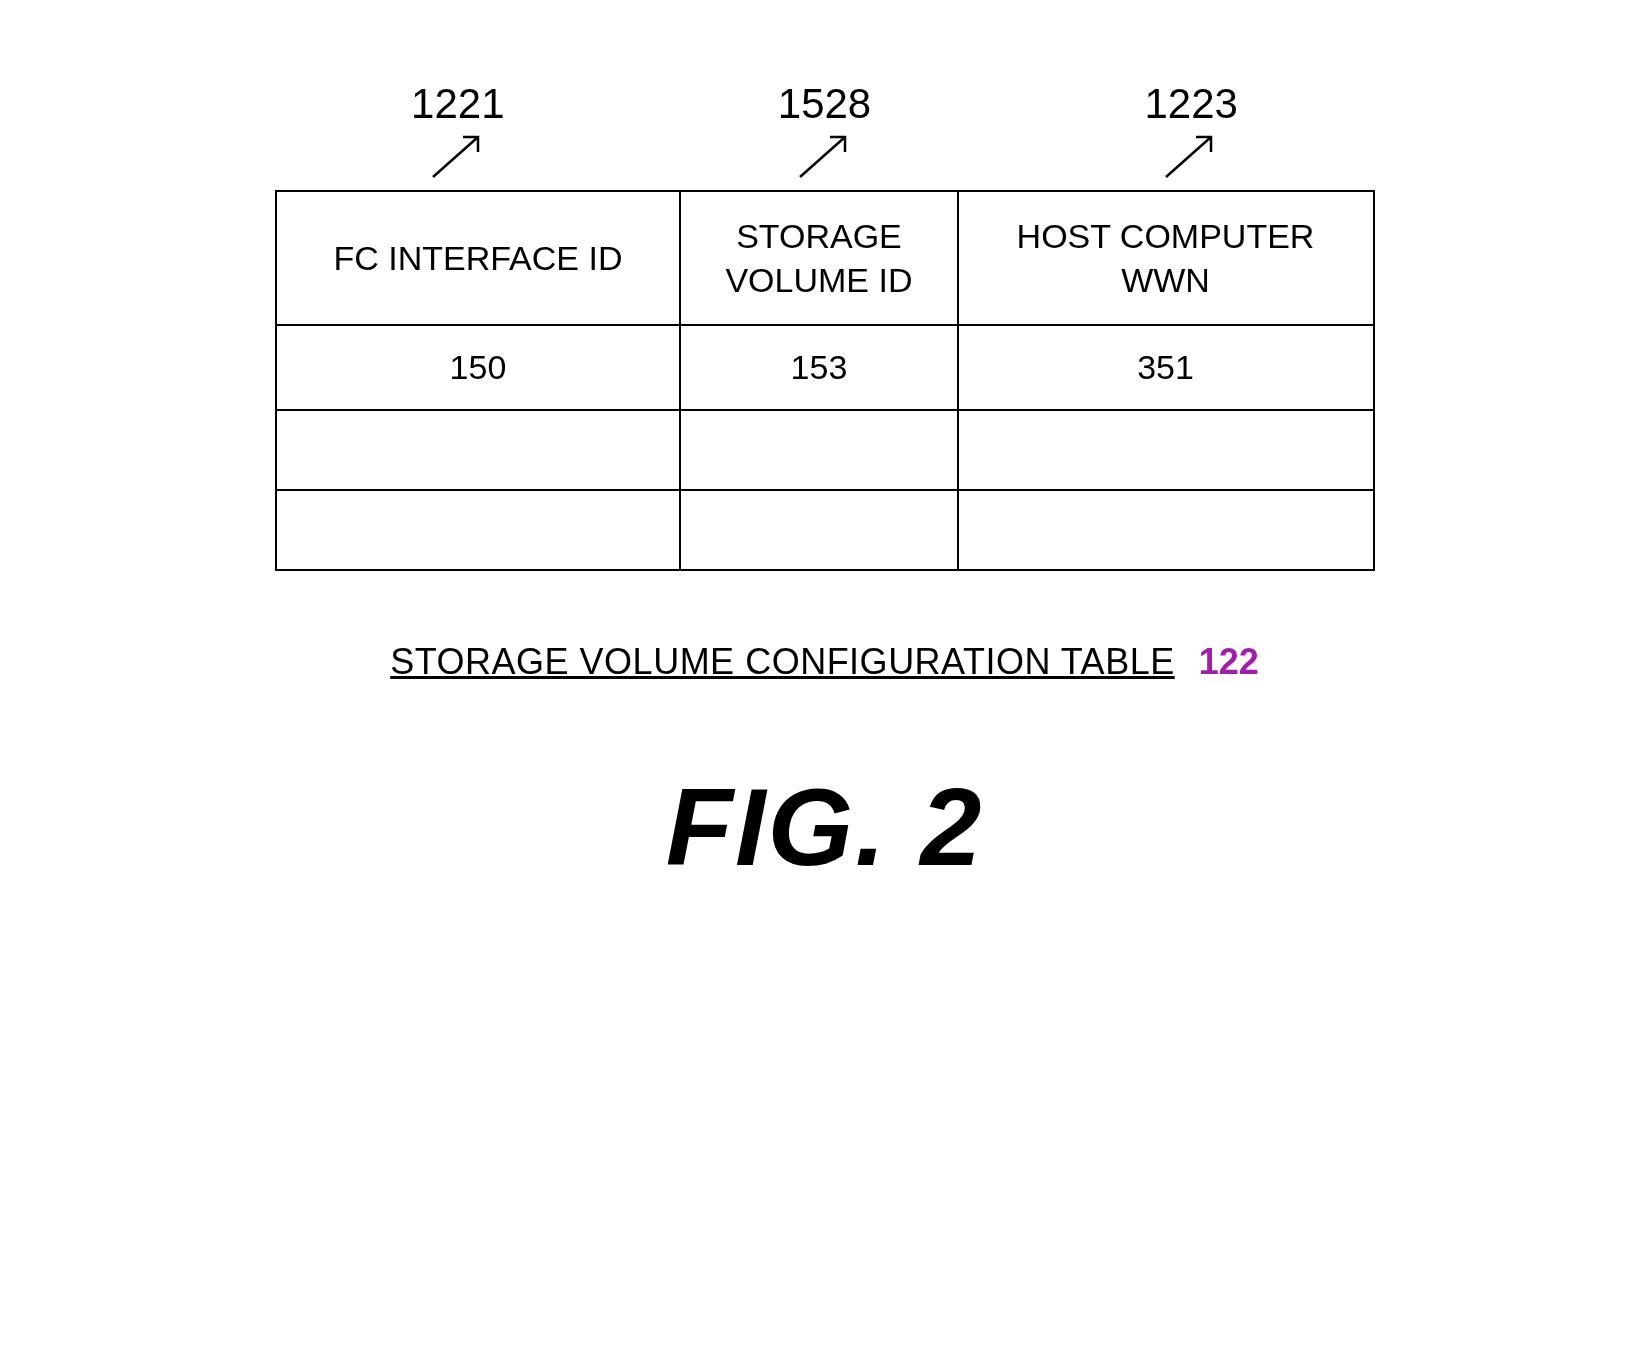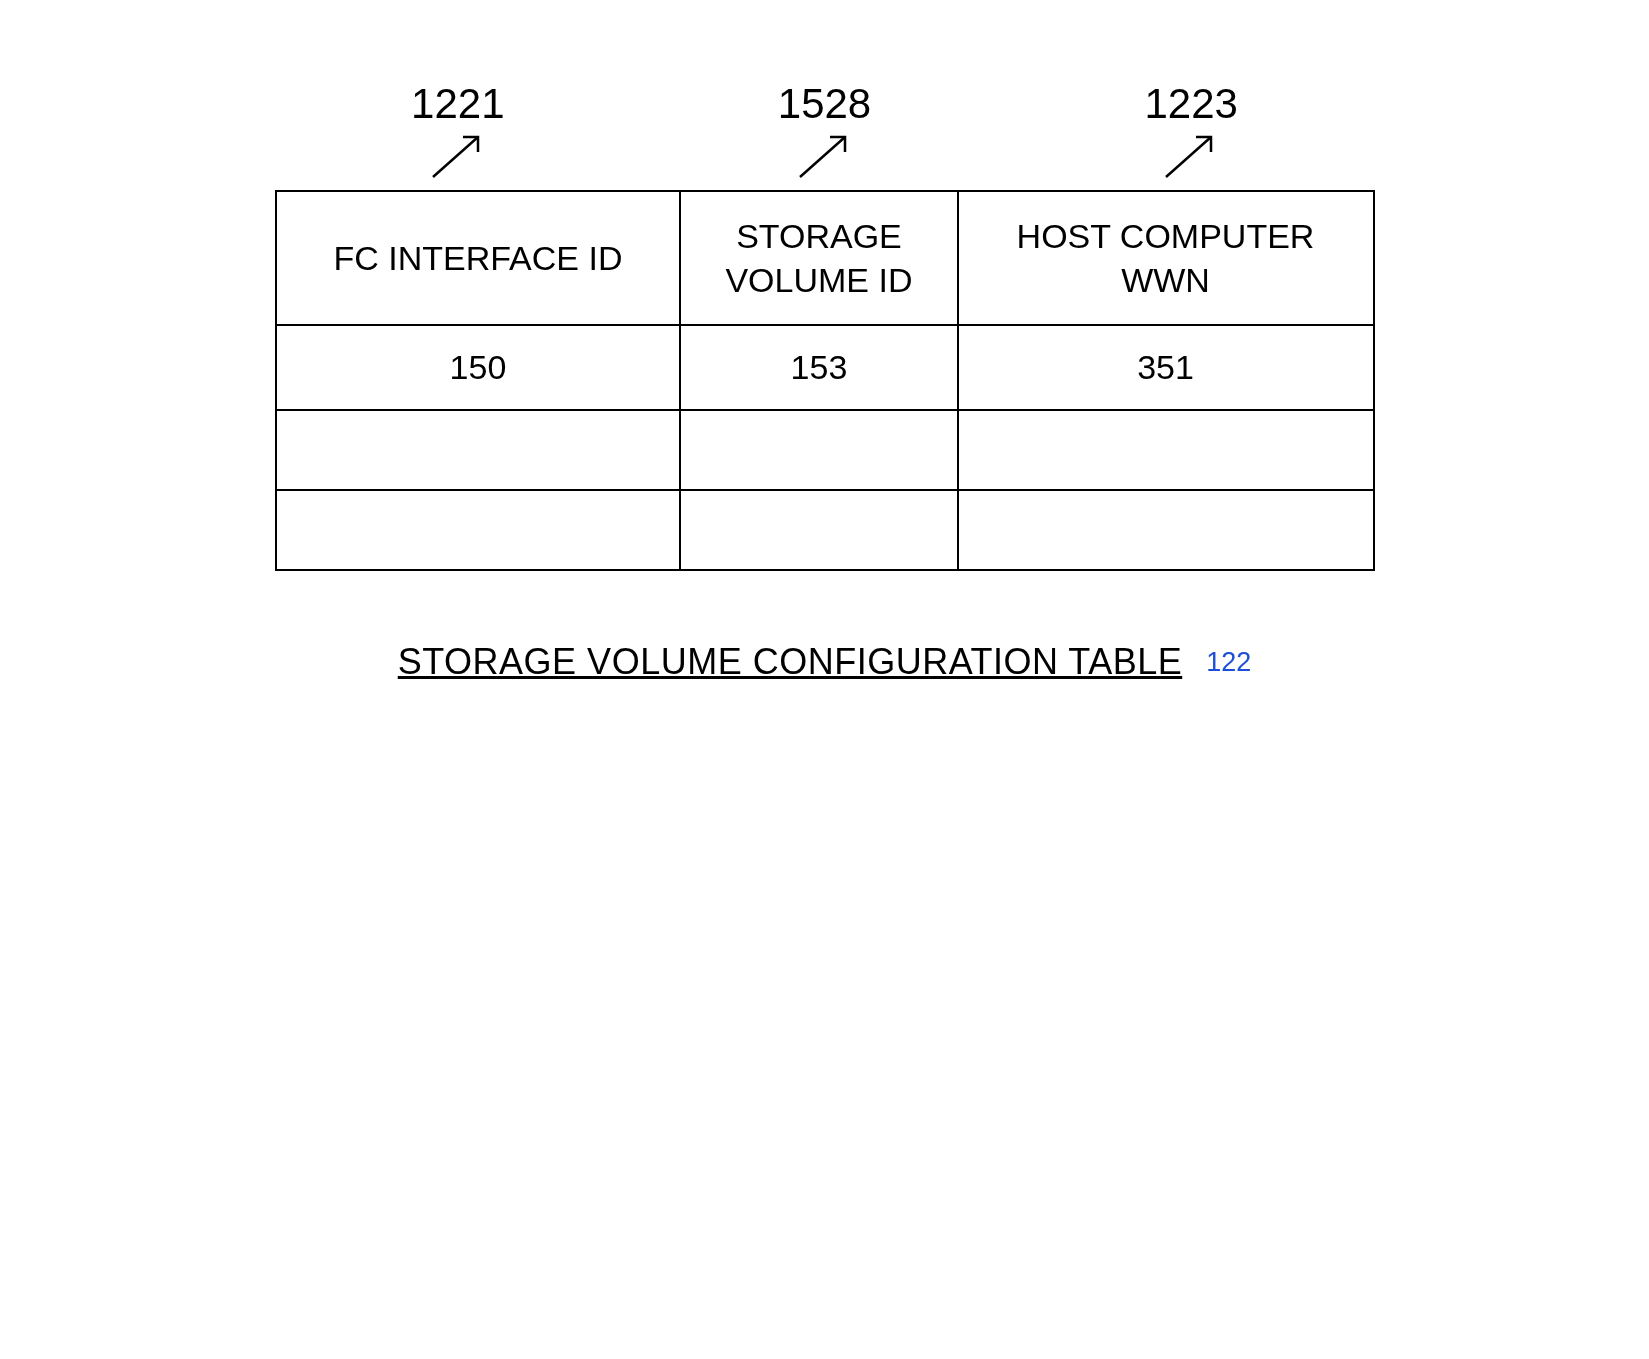--- a/index.html
+++ b/index.html
@@ -88,36 +88,36 @@
     }
 
     .data-table td {
       height: 80px;
       margin-left: 28px;
     }
 
     .table-caption-section {
       margin-top: 70px;
       display: flex;
-      align-items: center;
+      align-items: flex-end;
       gap: 24px;
     }
 
     .table-caption-text {
       font-size: 36px;
       font-weight: normal;
       color: #000000;
       text-decoration: underline;
       letter-spacing: 0.5px;
     }
 
     .table-caption-number {
-      font-size: 27px;
-      font-weight: normal;
-      color: #1d4ed8;
+      font-size: 36px;
+      font-weight: bold;
+      color: #a21caf;
     }
 
     .fig-label {
       margin-top: 80px;
       font-size: 110px;
       font-weight: 900;
       font-style: italic;
       color: #000000;
       letter-spacing: 2px;
     }
@@ -188,15 +188,16 @@
           <td></td>
         </tr>
       </tbody>
     </table>
 
     <div class="table-caption-section">
       <span class="table-caption-text">STORAGE VOLUME CONFIGURATION TABLE</span>
       <span class="table-caption-number">122</span>
     </div>
 
+    <div class="fig-label">FIG. 2</div>
 
   </div>
 </div>
 
 </body></html>

